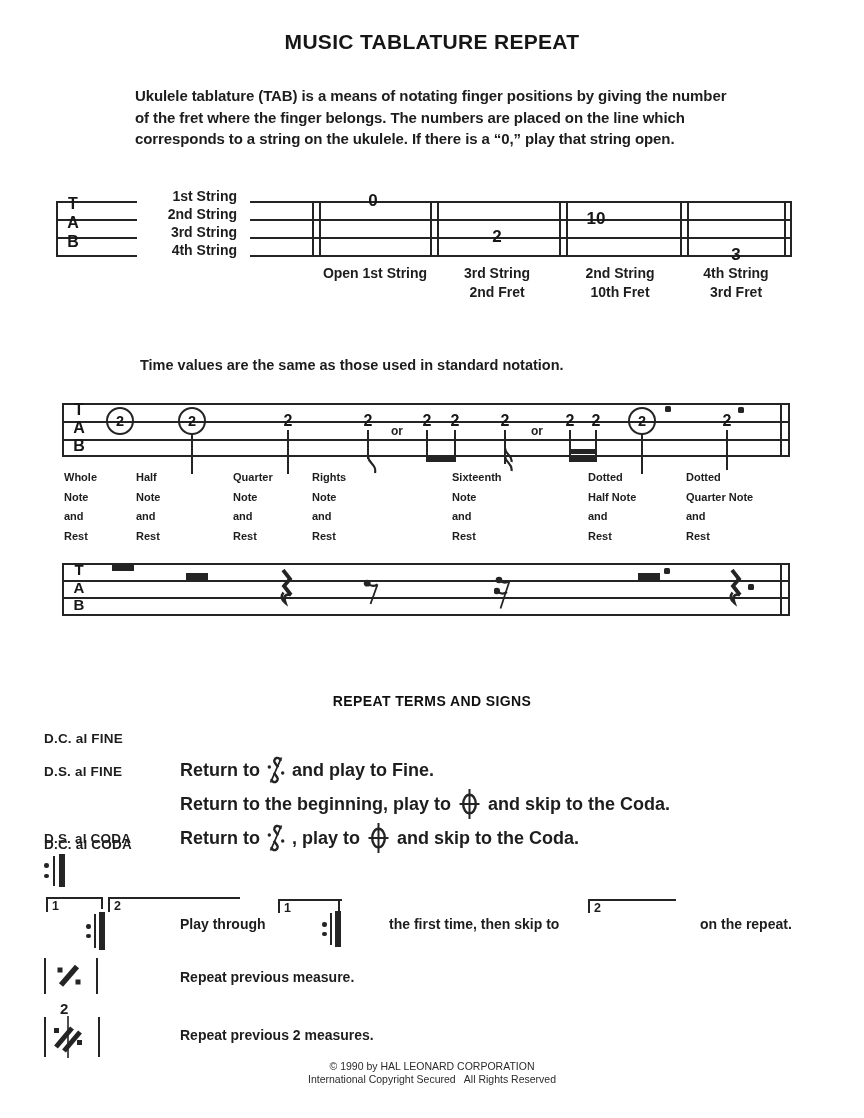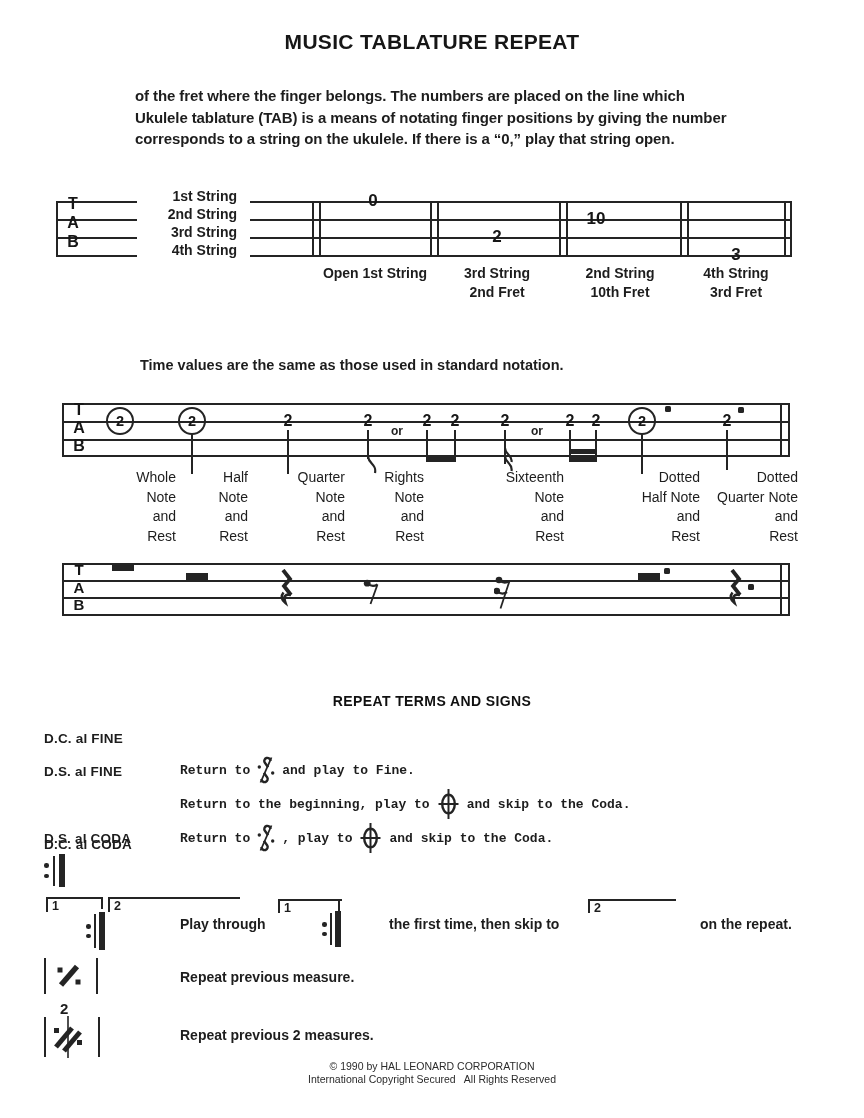--- a/index.html
+++ b/index.html
@@ -18,27 +18,27 @@
   .cap{position:absolute;transform:translateX(-50%);text-align:center;font-size:14px;
        line-height:18.5px;font-weight:600;width:130px;}
   .n2{position:absolute;transform:translate(-50%,-50%);font-size:16px;font-weight:800;color:#161616;}
   .circ{position:absolute;transform:translate(-50%,-50%);width:24px;height:24px;border:2px solid #242424;
         border-radius:50%;display:flex;align-items:center;justify-content:center;
         font-size:14.5px;font-weight:800;color:#161616;}
   .stem{position:absolute;width:2px;background:#242424;}
   .beam{position:absolute;background:#242424;}
   .adot{position:absolute;width:5.5px;height:5.5px;background:#242424;border-radius:1.5px;}
   .orl{position:absolute;transform:translate(-50%,-50%);font-size:12px;font-weight:700;}
-  .cap2{position:absolute;transform:translateX(-50%);text-align:right;font-size:14px;
-        line-height:19.5px;font-weight:400;width:112px;}
+  .cap2{position:absolute;transform:translateX(-50%);text-align:left;font-size:11px;
+        line-height:19.5px;font-weight:700;width:112px;}
   .restrect{position:absolute;width:22px;height:7px;background:#242424;}
   .rheading{position:absolute;left:0;right:0;top:693px;text-align:center;font-size:14px;
             font-weight:800;letter-spacing:.4px;color:#101010;}
   .term{position:absolute;left:44px;font-size:13.5px;font-weight:800;letter-spacing:.2px;white-space:nowrap;}
-  .rtext{font-size:13px;font-weight:600;white-space:nowrap;font-family:Liberation Mono, monospace;}
+  .rtext{font-size:18px;font-weight:600;white-space:nowrap;}
   .atext{position:absolute;font-size:14px;font-weight:600;white-space:nowrap;}
   .rrow{position:absolute;display:flex;align-items:center;gap:7px;}
   .bracket{position:absolute;border-top:2.5px solid #242424;border-left:2px solid #242424;}
   .bnum{position:absolute;font-size:12.5px;font-weight:700;}
   .bar{width:2px;background:#242424;}
   .barthick{width:6px;background:#242424;}
   .dots2{display:flex;flex-direction:column;gap:6px;}
   .dots2 i{width:4.5px;height:4.5px;background:#242424;border-radius:50%;display:block;}
   .inlinesign{display:flex;align-items:center;gap:3px;}
   .footer{position:absolute;left:0;right:0;text-align:center;font-size:10.5px;color:#2b2b2b;
@@ -46,22 +46,22 @@
   svg{display:block;}
 </style>
 </head>
 <body>
 
 <div class="page">
 
   <h1 class="title">MUSIC TABLATURE REPEAT</h1>
 
   <div class="intro">
+    <div>Ukulele tablature (TAB) is a means of notating finger positions by giving the number</div>
     <div>of the fret where the finger belongs. The numbers are placed on the line which</div>
-    <div>Ukulele tablature (TAB) is a means of notating finger positions by giving the number</div>
     <div>corresponds to a string on the ukulele. If there is a “0,” play that string open.</div>
   </div>
 
   <div>
 
     <i class="hl" style="left:56px;top:201px;width:81px"></i>
     <i class="hl" style="left:56px;top:219px;width:81px"></i>
     <i class="hl" style="left:56px;top:237px;width:81px"></i>
     <i class="hl" style="left:56px;top:255px;width:81px"></i>
     <i class="vl" style="left:56px;top:201px;height:56px"></i>

